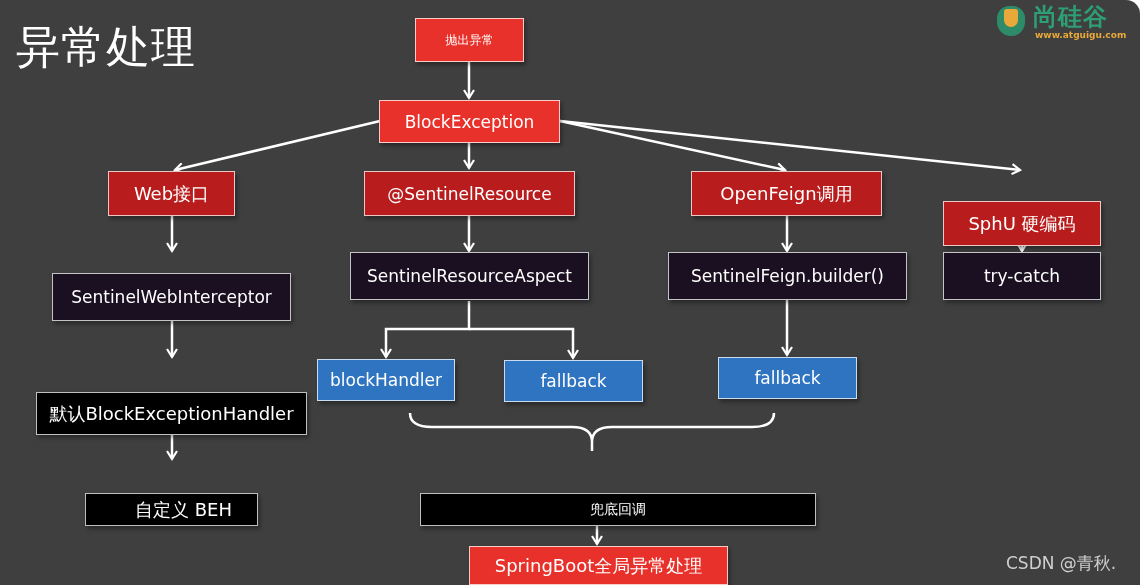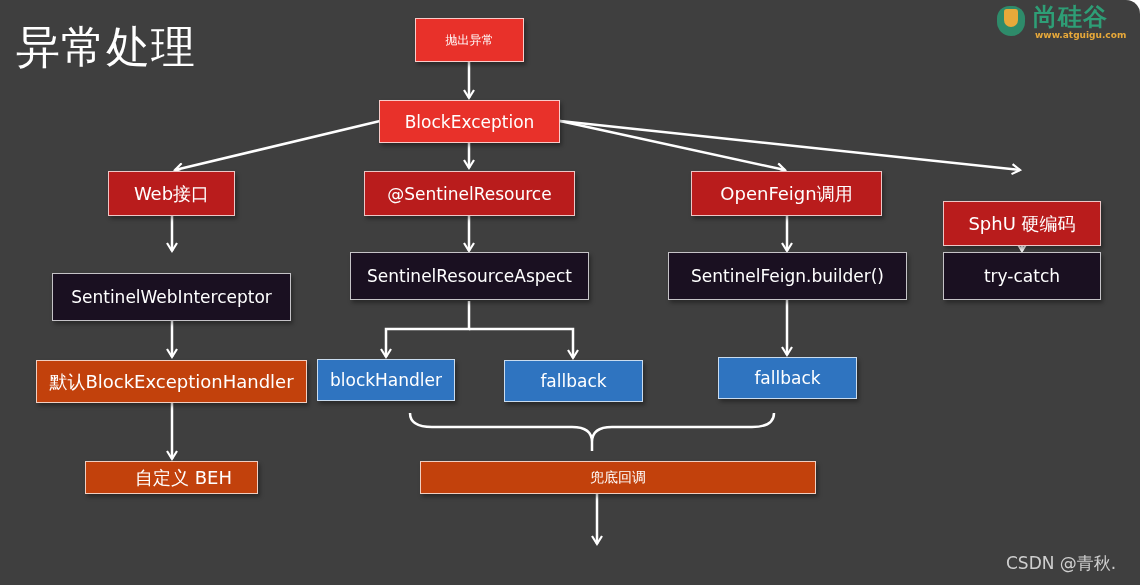--- a/index.html
+++ b/index.html
@@ -41,21 +41,21 @@
     position: absolute;
     display: flex; align-items: center; justify-content: center;
     color: #ffffff; font-size: 17px; white-space: nowrap;
     border: 1px solid rgba(255,255,255,0.75);
     box-sizing: border-box;
     box-shadow: 2px 3px 4px rgba(0,0,0,0.35);
   }
   .red { background: #e8312a; }
   .green { background: #b91c1c; }
   .dark { background: #1a1021; }
-  .purple { background: #c2410c; }
+  .purple { background: #000000; margin-top: 32px; }
   .blue { background: #2f74c0; }
   svg.lines { position: absolute; left: 0; top: 0; }
   .watermark {
     position: absolute; left: 1006px; top: 552px; font-size: 17px;
     color: #cfcfcf; white-space: nowrap;
   }
 </style>
 </head>
 <body>
 
@@ -111,15 +111,16 @@
   <div class="node dark" style="left:943px;top:252px;width:158px;height:48px;">try-catch</div>
 
   <div class="node purple" style="left:36px;top:360px;width:271px;height:43px;font-size:18px;">默认BlockExceptionHandler</div>
   <div class="node blue" style="left:317px;top:359px;width:138px;height:42px;">blockHandler</div>
   <div class="node blue" style="left:504px;top:360px;width:139px;height:42px;">fallback</div>
   <div class="node blue" style="left:718px;top:357px;width:139px;height:42px;">fallback</div>
 
   <div class="node purple" style="left:85px;top:461px;width:173px;height:33px;font-size:18px;padding-left:24px;">自定义 BEH</div>
   <div class="node purple" style="left:420px;top:461px;width:396px;height:33px;font-size:14px;">兜底回调</div>
 
+  <div class="node red" style="left:469px;top:546px;width:259px;height:39px;font-size:18px;">SpringBoot全局异常处理</div>
 
   <div class="watermark">CSDN @青秋.</div>
 </div>
 
 </body></html>

